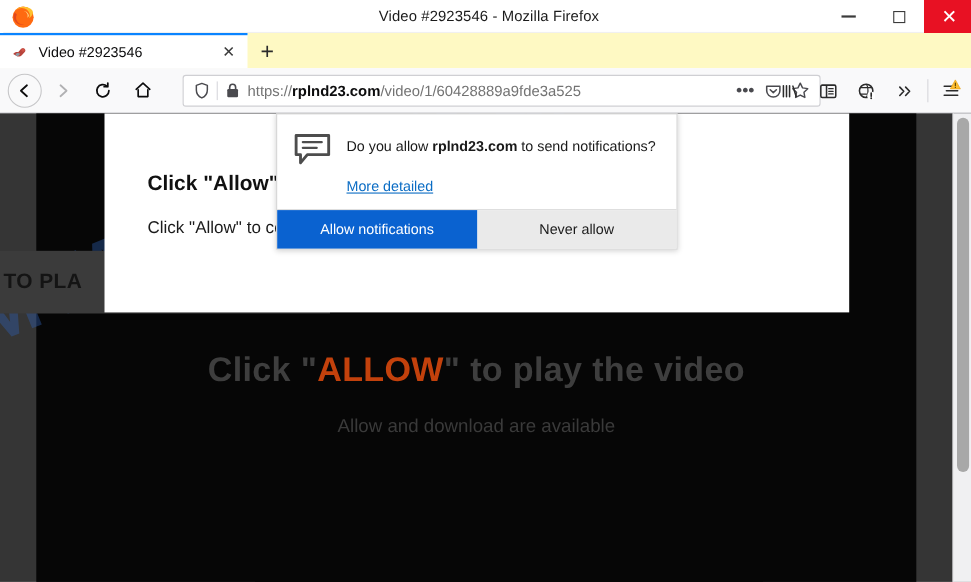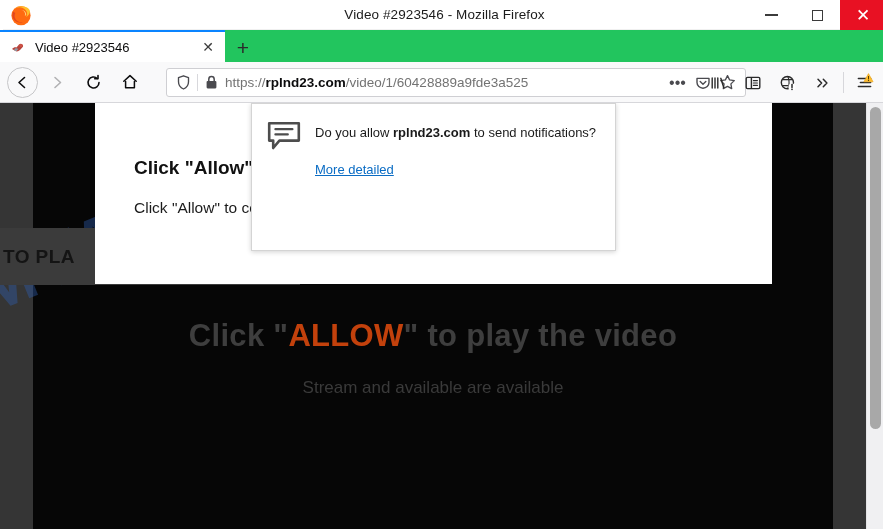--- a/index.html
+++ b/index.html
@@ -33,21 +33,21 @@
     color: #3b3b3b;
   }
   .win-btn.close { background: #e81123; color: #fff; width: 46px; }
   .win-min-glyph { display: block; width: 13px; height: 1.6px; background: #3b3b3b; }
   .win-max-glyph { display: block; width: 11px; height: 11px; border: 1.6px solid #3b3b3b; }
   .win-close-glyph { font-size: 17px; line-height: 1; font-weight: 300; }
 
   
   .tabstrip {
     position: absolute; top: 30px; left: 0; width: 883px; height: 32px;
-    background: #22c55e;
+    background: #fef9c3;
   }
   .tab {
     position: absolute; left: 0; top: 0; width: 225px; height: 32px;
     background: #ffffff; border-top: 2.5px solid #0a84ff;
     display: flex; align-items: center; padding: 0 8px 0 10px;
   }
   .tab-favicon {
     width: 16px; height: 16px; flex: 0 0 16px; margin-right: 9px;
     position: relative;
   }
@@ -162,21 +162,21 @@
     position: absolute; left: 39px; top: 54px;
     font-size: 19px; font-weight: 700; color: #111111; white-space: nowrap;
   }
   .info-card .card-body {
     position: absolute; left: 39px; top: 92px; width: 600px;
     font-size: 15.5px; color: #1b1b1b; line-height: 25px;
   }
 
   
   .doorhanger {
-    position: absolute; left: 251px; top: 0px; width: 365px; height: 148px;
+    position: absolute; left: 251px; top: 0px; width: 365px; height: 124px;
     background: #ffffff; border: 1px solid #d4d4d4;
     box-shadow: 0 1px 5px rgba(0,0,0,.18);
   }
   .dh-body { position: absolute; left: 0; top: 0; width: 363px; height: 87px; }
   .dh-icon { position: absolute; left: 15px; top: 17px; width: 34px; height: 31px; }
   .dh-question {
     position: absolute; left: 63px; top: 20px; right: 10px;
     font-size: 13px; color: #1a1a1a; line-height: 18px;
   }
   .dh-question b { font-weight: 700; }
@@ -349,21 +349,21 @@
           </svg>
         </span>
       </div>
     </div>
   </div>
 
   <div class="content">
 
     <div class="video-stage">
       <div class="headline"><span>Click "</span><span class="allow">ALLOW</span><span>" to play the video</span></div>
-      <div class="subline">Stream and available are available</div>
+      <div class="subline">Allow and download are available</div>
     </div>
 
     <div class="watermark">MYANTISPYWARE.COM</div>
 
     <div class="banner-strip">
       <span class="banner-text">" TO PLA</span>
     </div>
 
     <div class="info-card">
       <div class="card-title">Click "Allow"</div>
@@ -377,20 +377,24 @@
             <path d="M2.2 2.2h29.6v17.4H12.4L6.2 27V19.6H2.2z" fill="none" stroke="#4d4d4d" stroke-width="2.6" stroke-linejoin="round"></path>
             <g stroke="#4d4d4d" stroke-width="2.2" stroke-linecap="round">
               <path d="M8.4 8.2h17"></path>
                 <path d="M8.4 13.4h12.4"></path>
             </g>
           </svg>
         </div>
         <div class="dh-question"><span>Do you allow </span><b>rplnd23.com</b><span> to send notifications?</span></div>
         <div class="dh-more">More detailed</div>
       </div>
+      <div class="dh-buttons">
+        <div class="dh-btn primary">Allow notifications</div>
+        <div class="dh-btn secondary">Never allow</div>
+      </div>
     </div>
   </div>
 
   <div class="scrollbar">
     <div class="scroll-thumb"></div>
   </div>
 
 </div>
 
 </body></html>

